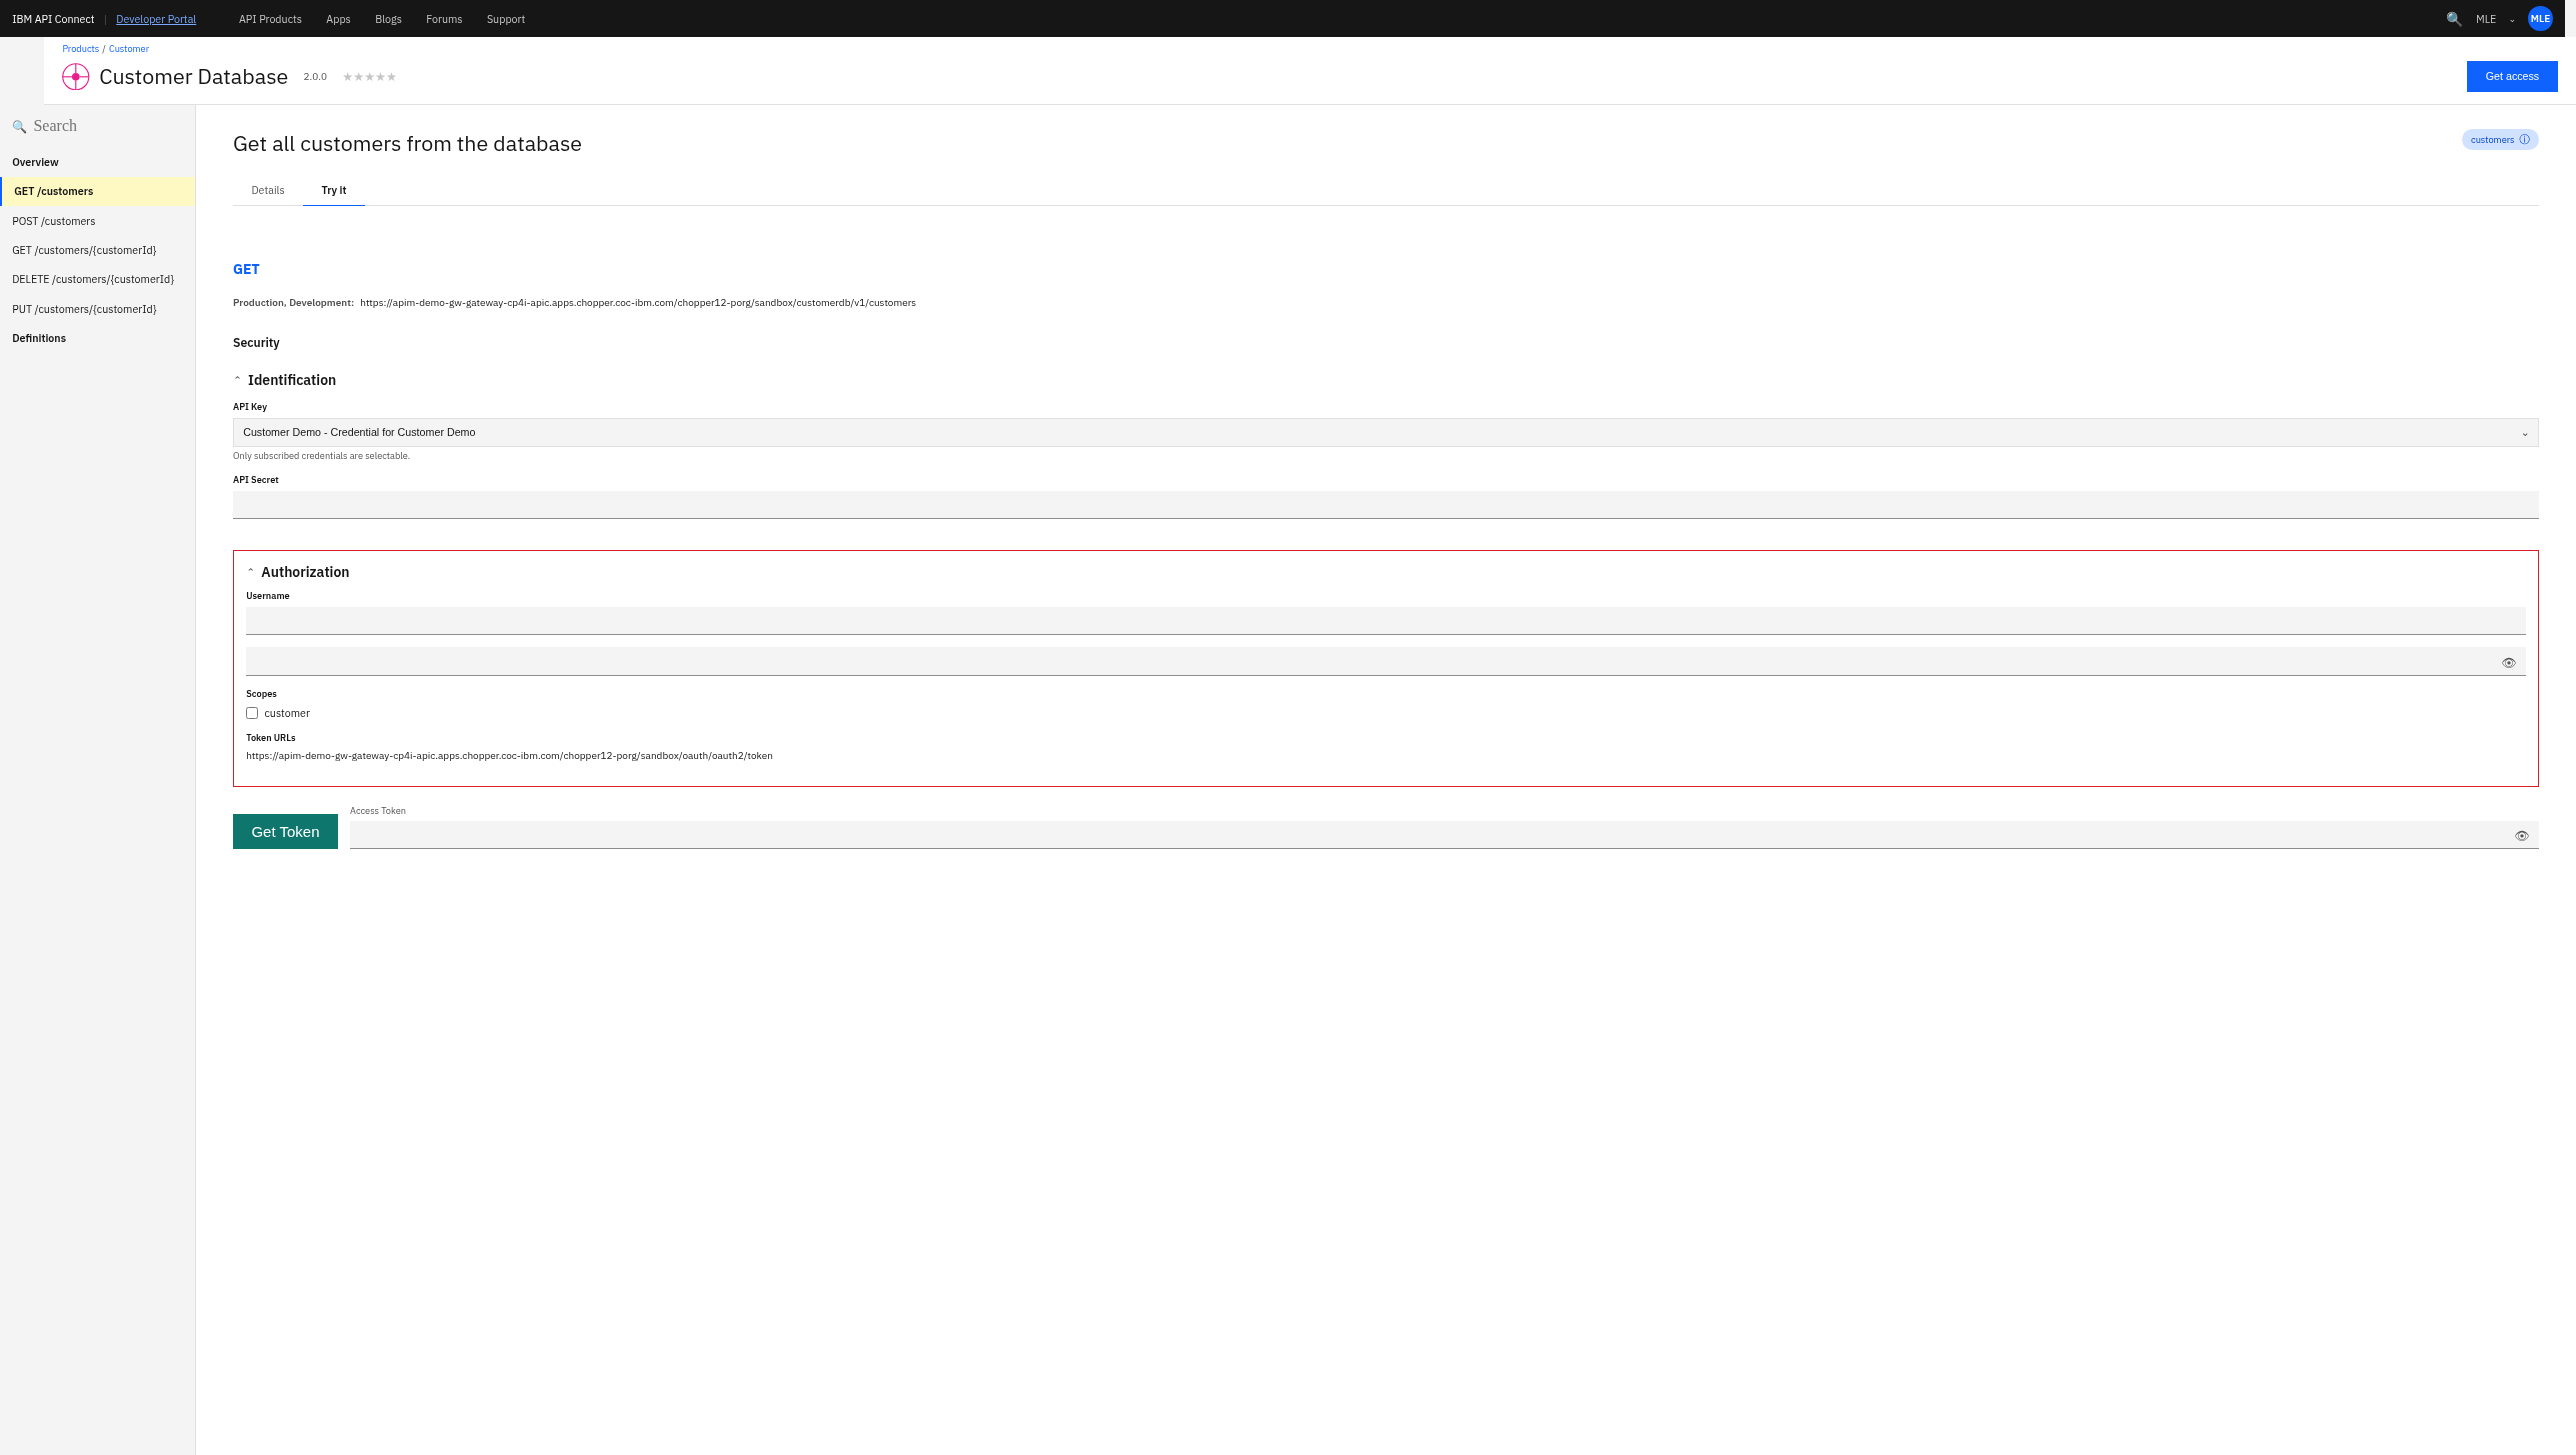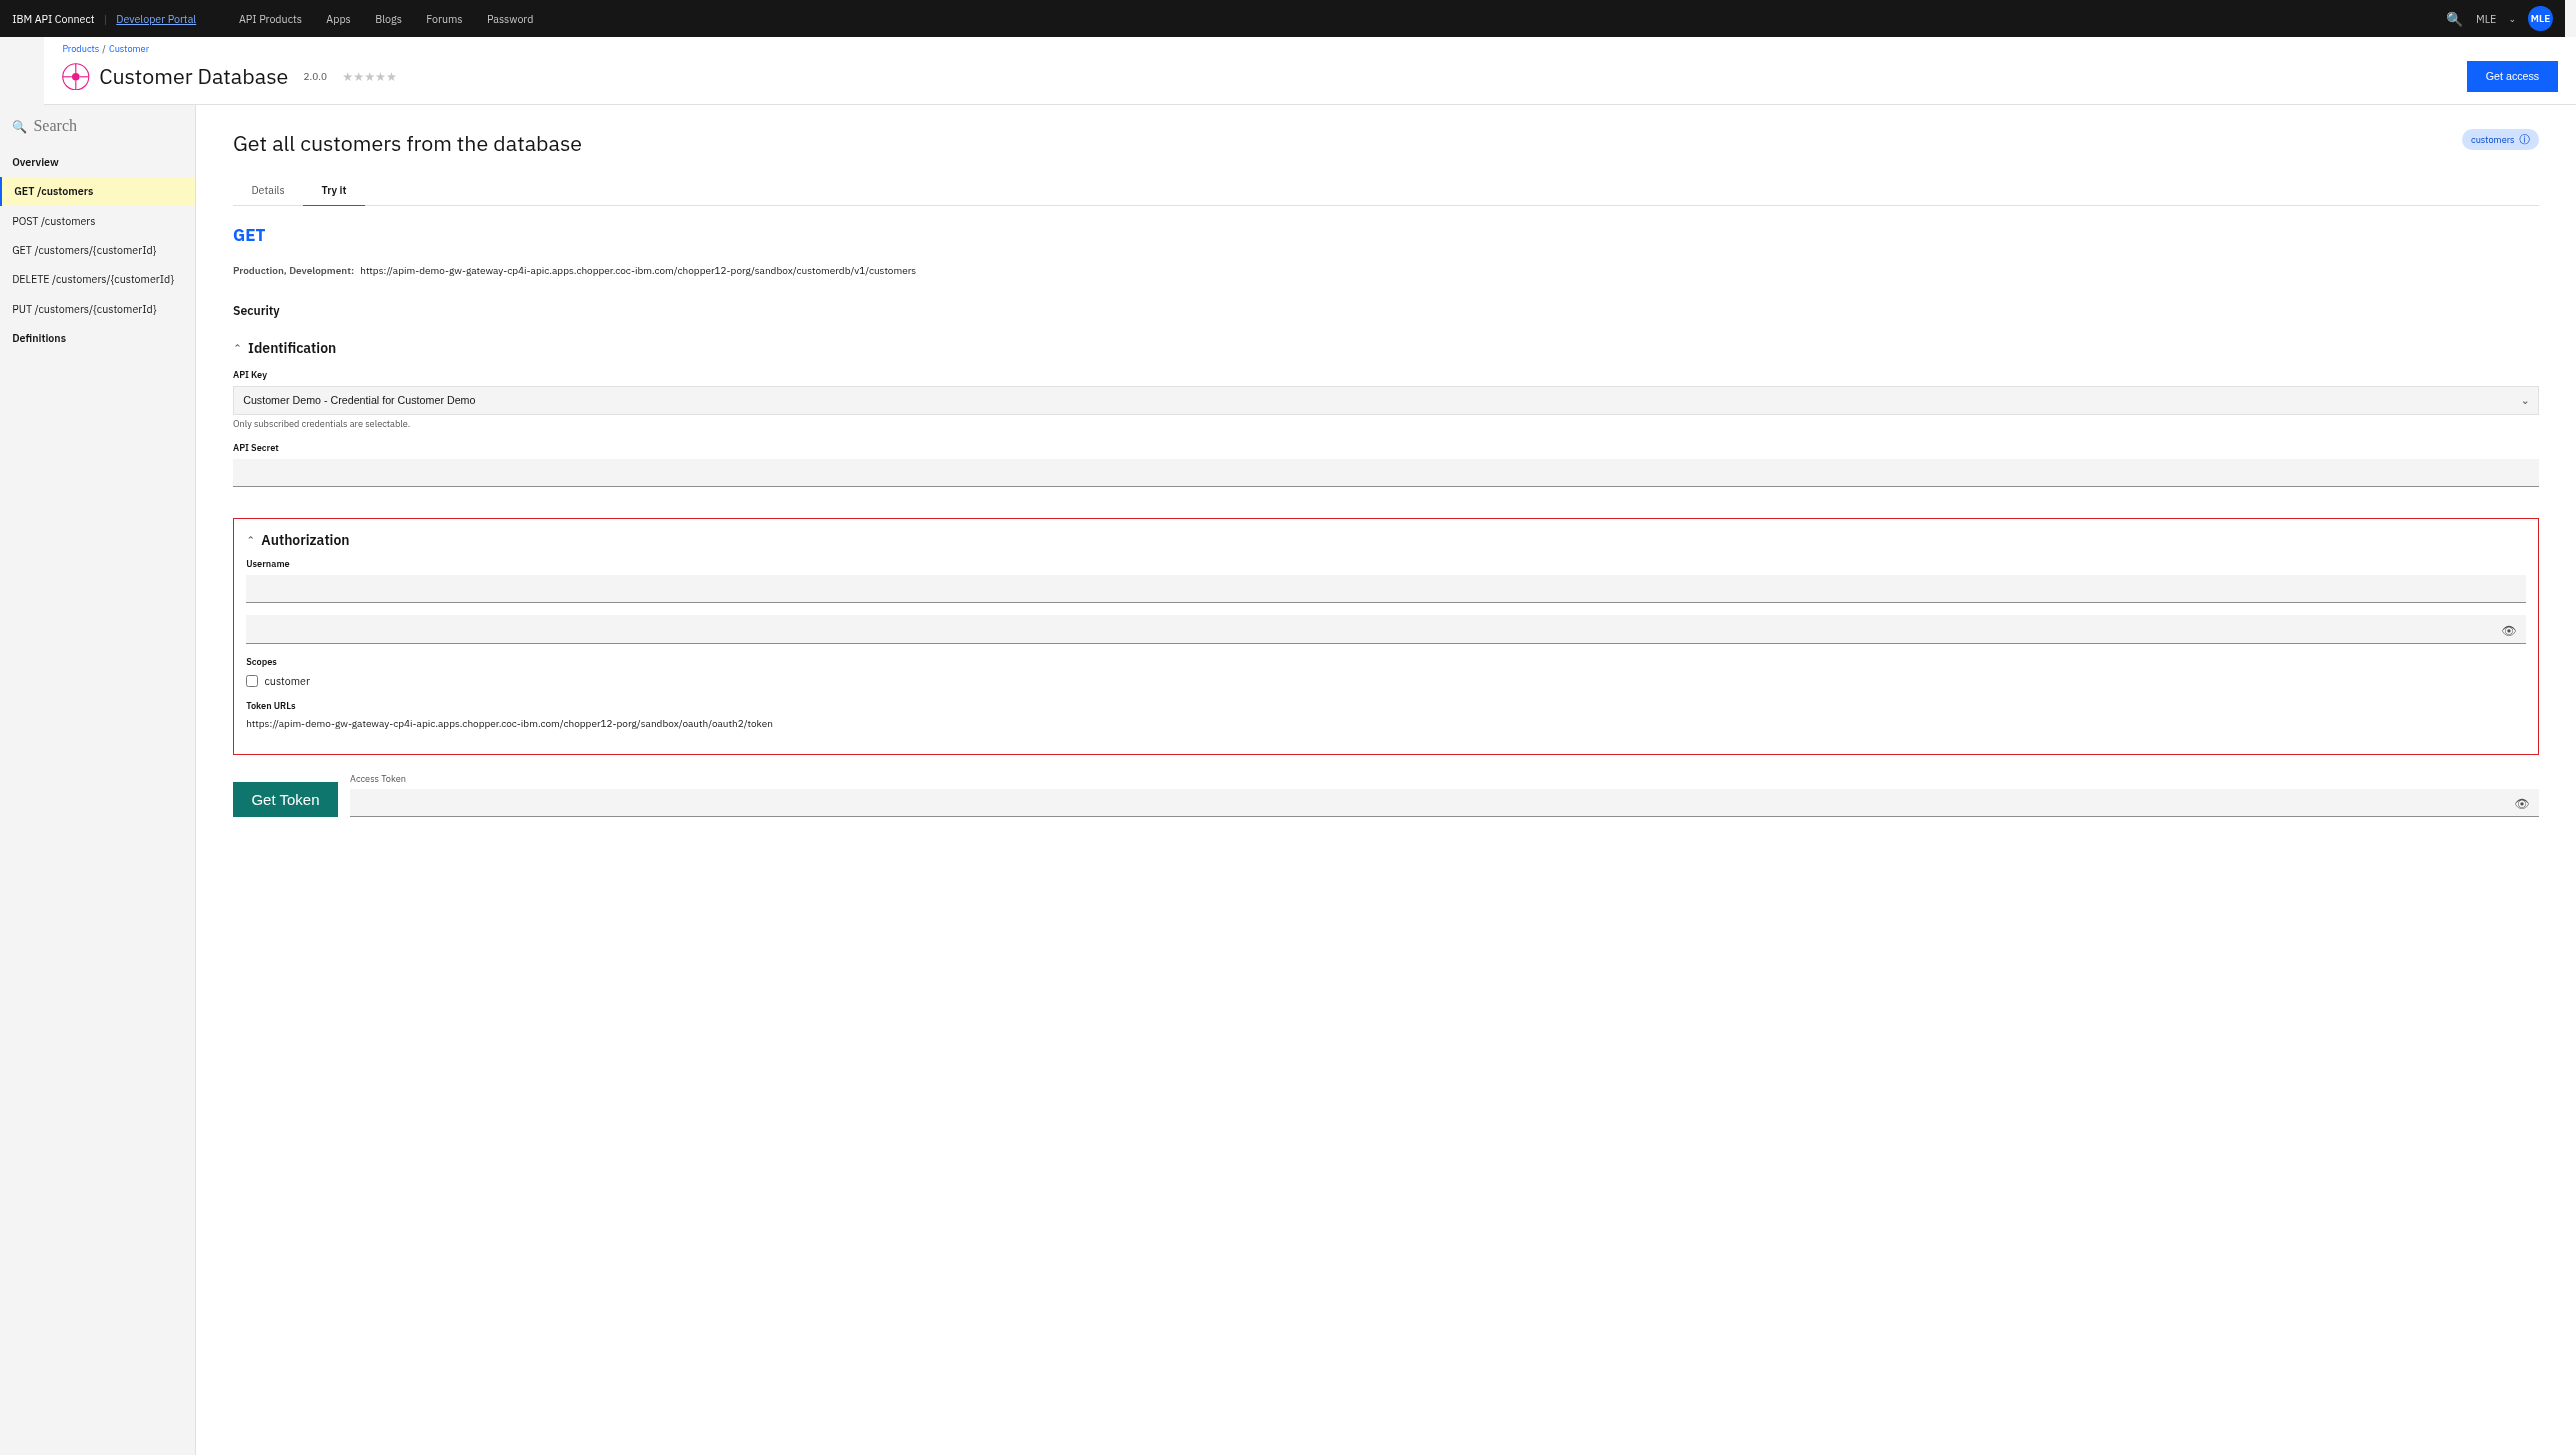--- a/index.html
+++ b/index.html
@@ -268,21 +268,22 @@
 
     .method-row {
       display: flex;
       align-items: center;
       gap: 9.2px;
       margin-bottom: 6.1px;
     }
     .method-label {
       color: #0f62fe;
       font-weight: 700;
-      font-size: 17px;
+      font-size: 14px;
+      margin-top: 36px;
     }
 
     .url-row {
       display: flex;
       align-items: center;
       gap: 6.1px;
       margin-bottom: 12.2px;
     }
     .url-label {
       font-size: 10px;
@@ -454,21 +455,21 @@
   <div class="brand">
     <span>IBM API Connect</span>
     <span class="brand-separator">|</span>
     <a class="brand-link" href="#">Developer Portal</a>
   </div>
   <nav>
     <a href="#">API Products</a>
     <a href="#">Apps</a>
     <a href="#">Blogs</a>
     <a href="#">Forums</a>
-    <a href="#">Password</a>
+    <a href="#">Support</a>
   </nav>
   <div class="nav-right">
     <span class="search-icon-nav">🔍</span>
     <span style="color:#c6c6c6;font-size:10.7px;">MLE</span>
     <span class="dropdown-arrow">⌄</span>
     <div class="user-badge">MLE</div>
   </div>
 </nav>
 
 <div class="page-wrapper">

